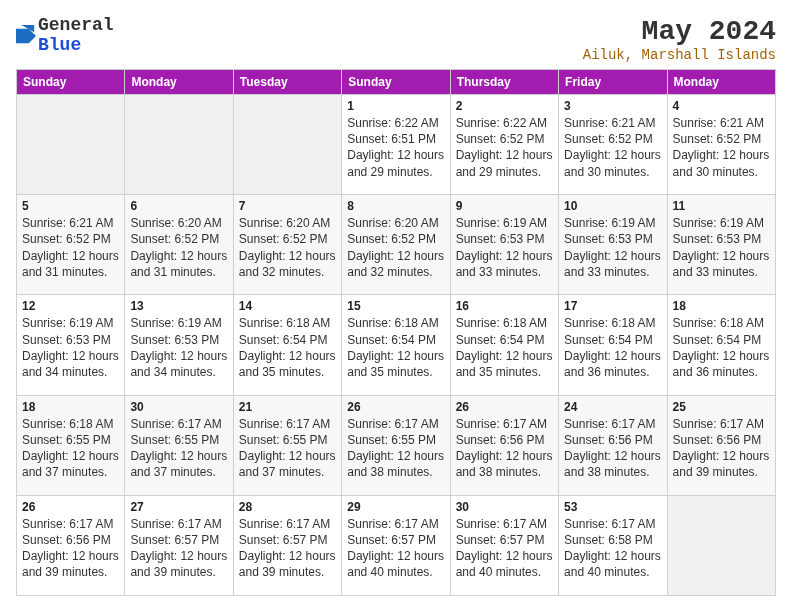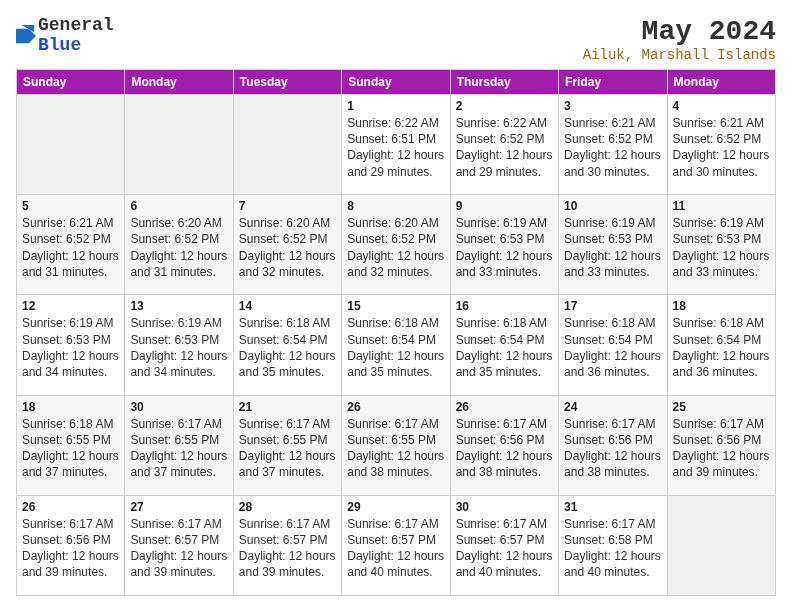--- a/index.html
+++ b/index.html
@@ -263,20 +263,20 @@
           </td>
           <td>
             <span class="day-number">29</span>
             <div class="day-info">Sunrise: 6:17 AM<br>Sunset: 6:57 PM<br>Daylight: 12 hours and 40 minutes.</div>
           </td>
           <td>
             <span class="day-number">30</span>
             <div class="day-info">Sunrise: 6:17 AM<br>Sunset: 6:57 PM<br>Daylight: 12 hours and 40 minutes.</div>
           </td>
           <td>
-            <span class="day-number">31</span>
+            <span class="day-number">53</span>
             <div class="day-info">Sunrise: 6:17 AM<br>Sunset: 6:58 PM<br>Daylight: 12 hours and 40 minutes.</div>
           </td>
           <td class="empty-cell"></td>
         </tr>
       </tbody>
   </table>
 </div>
 
 </body></html>

